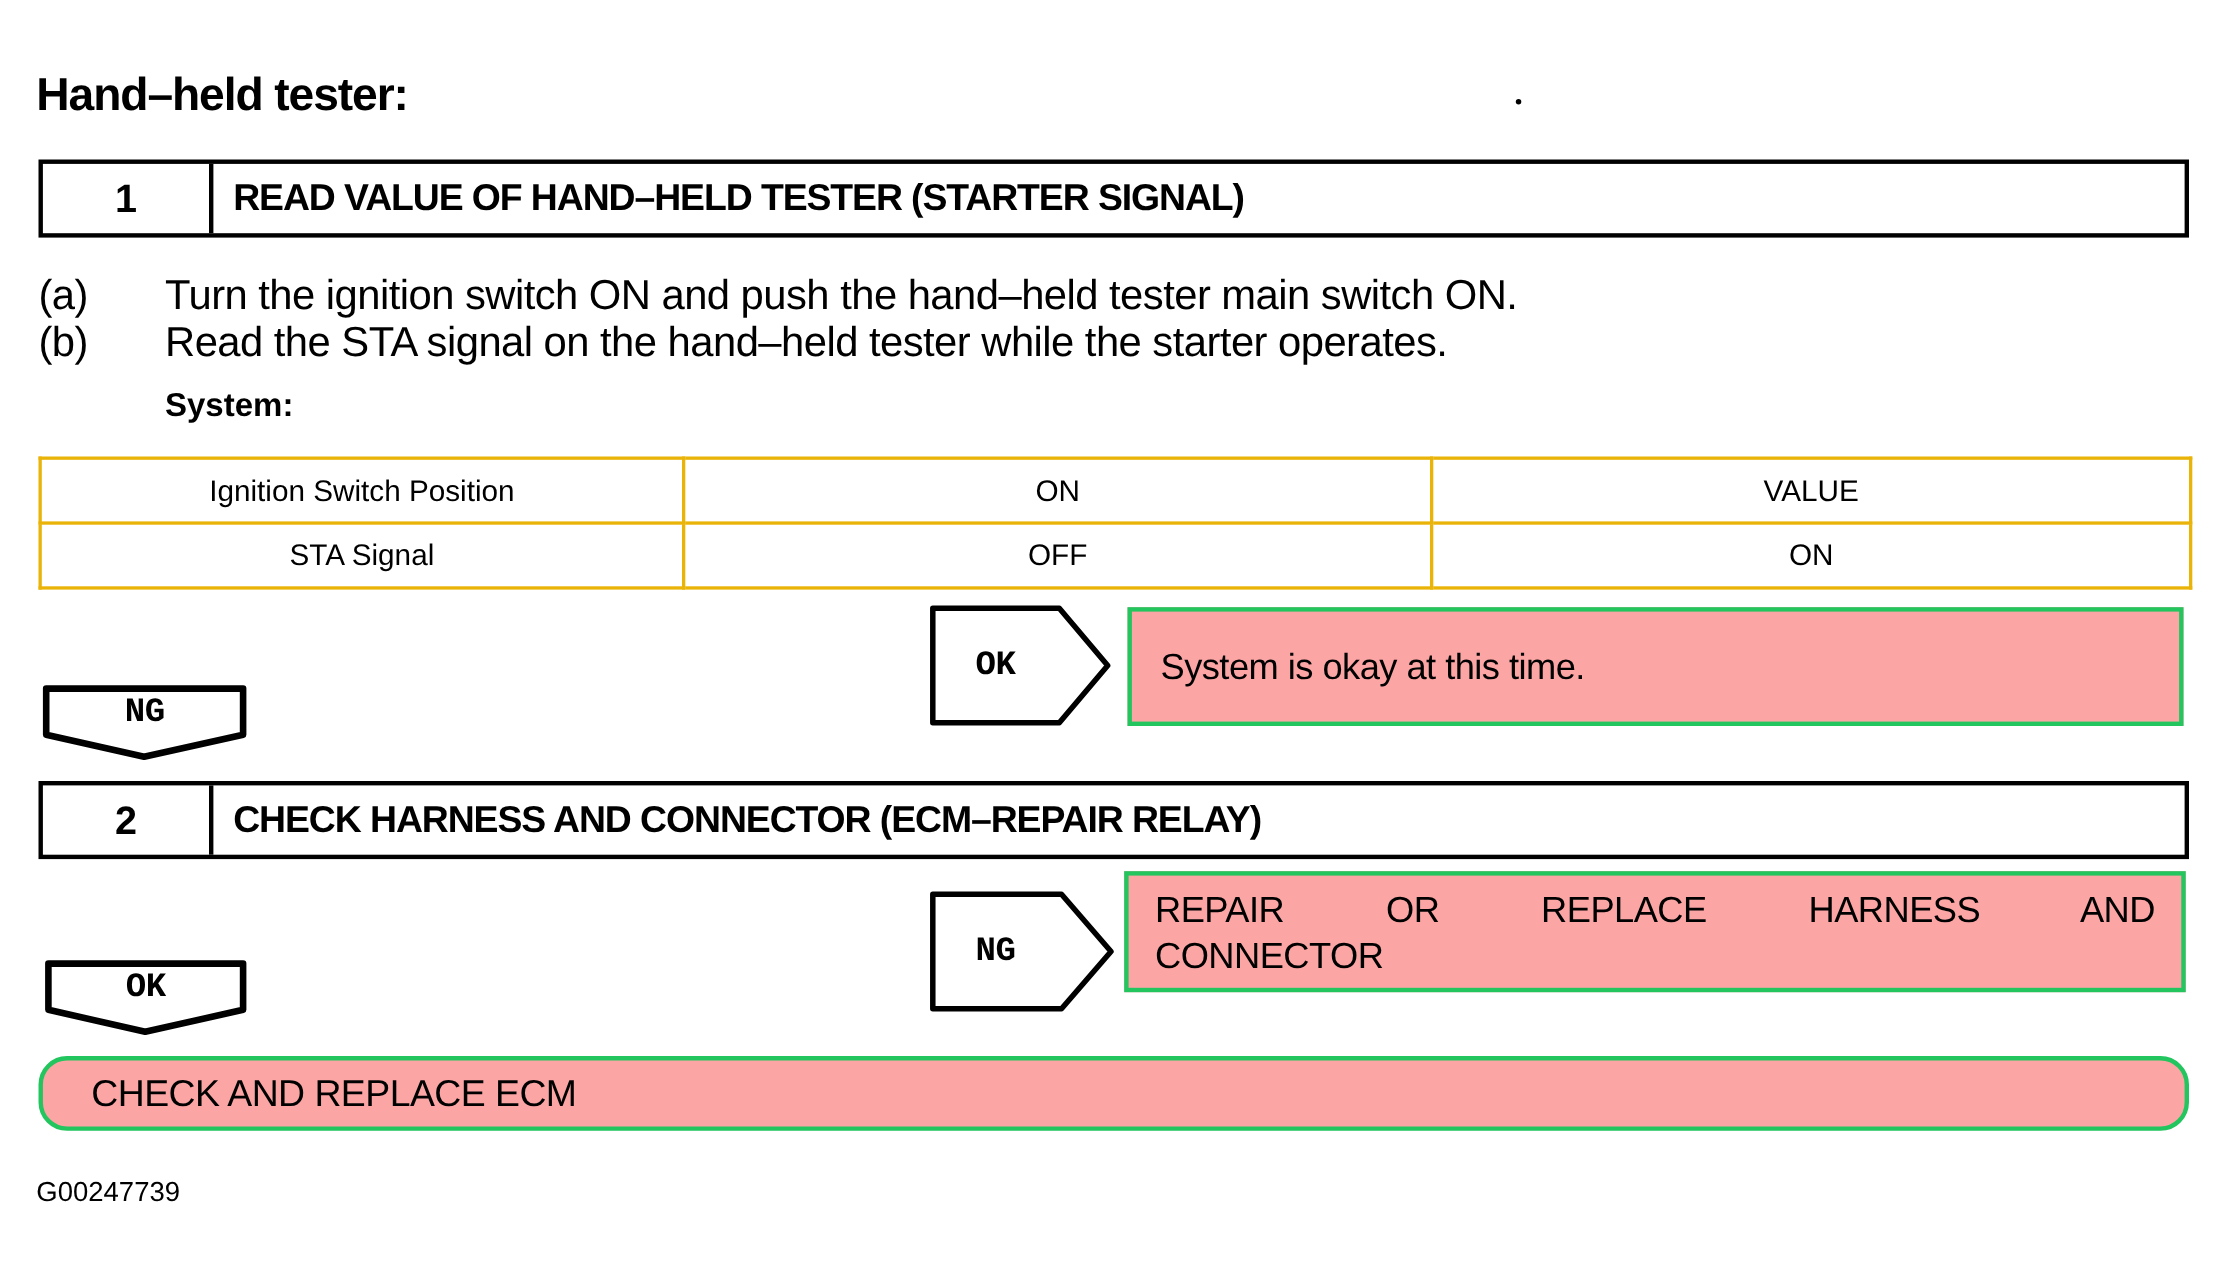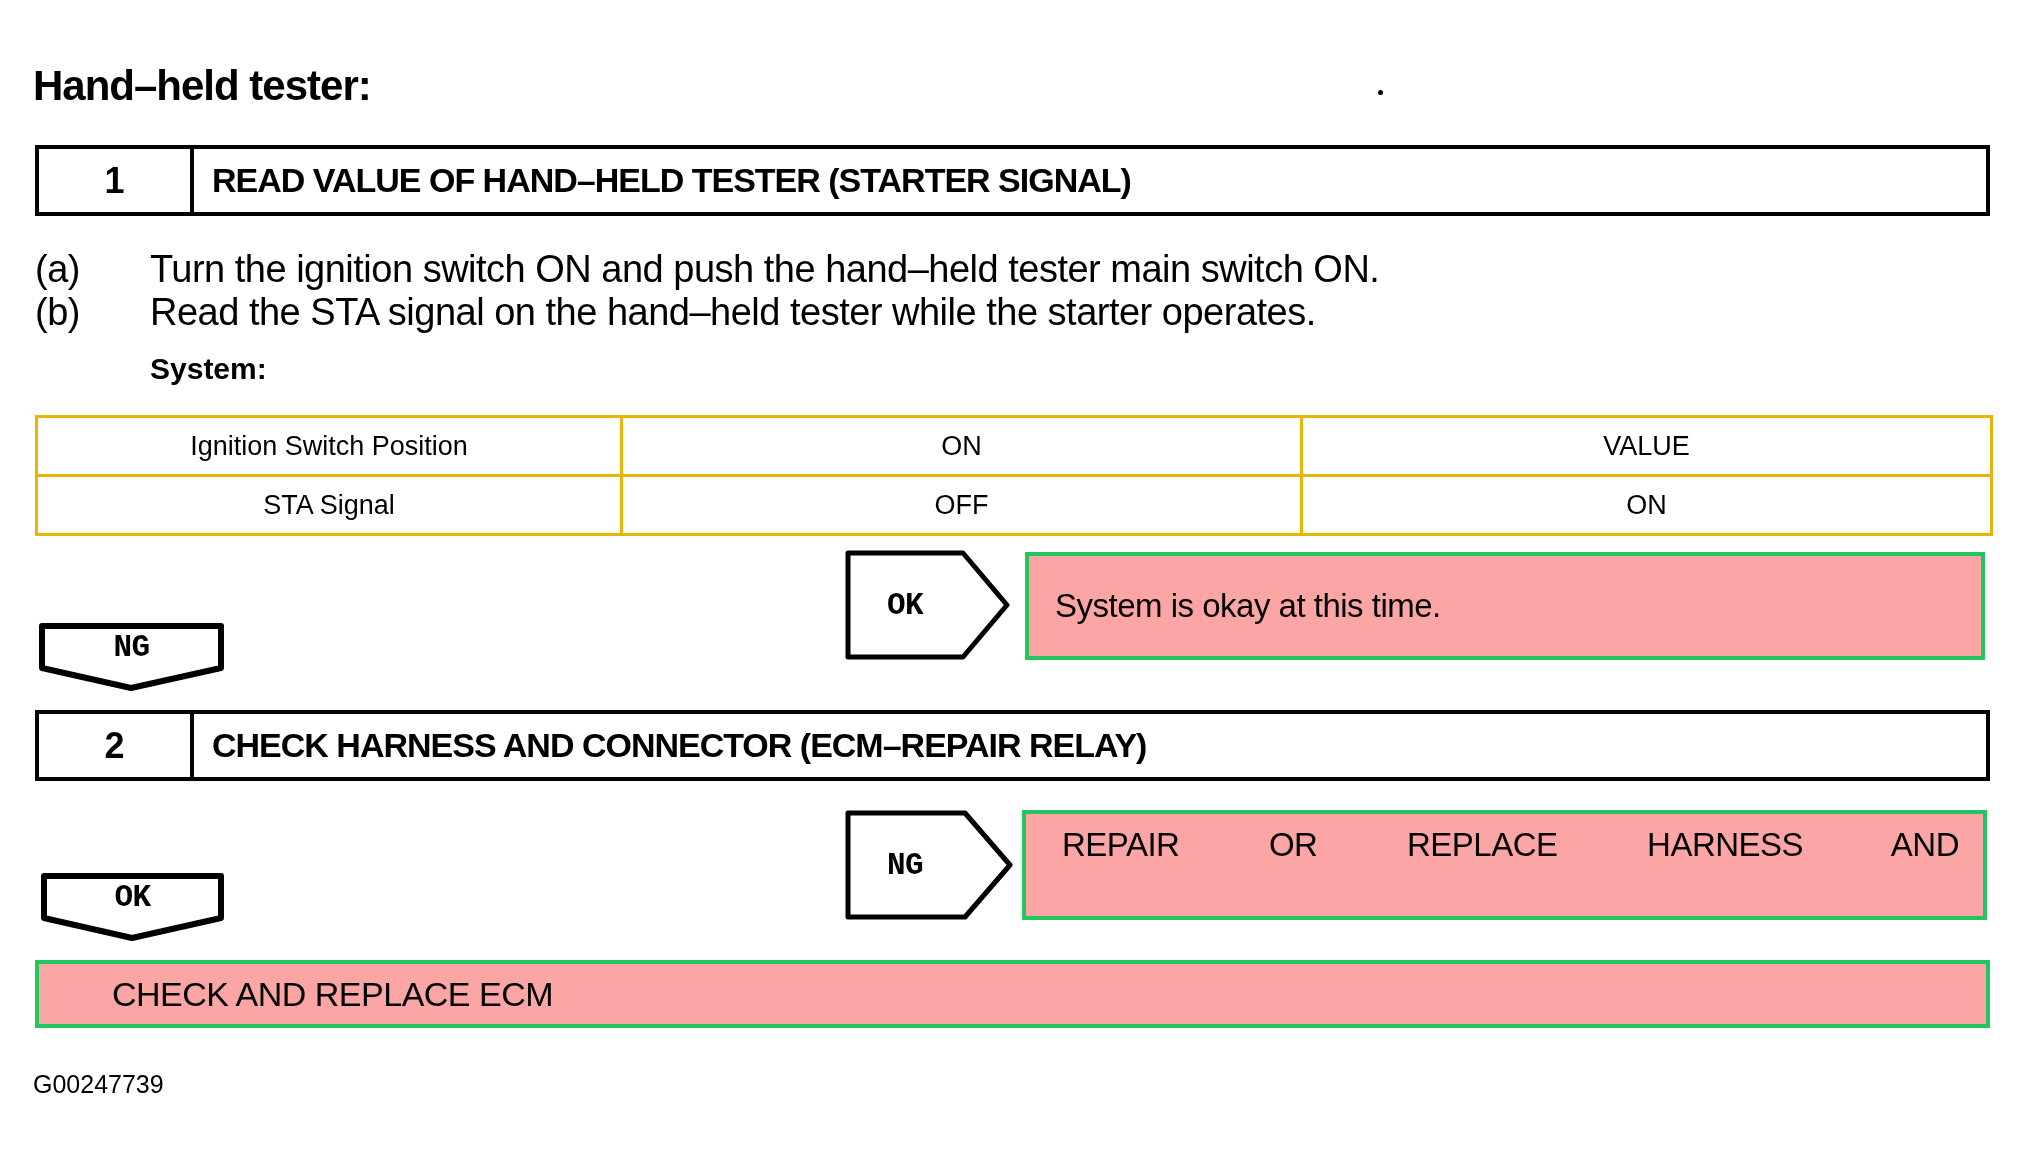--- a/index.html
+++ b/index.html
@@ -115,33 +115,34 @@
     font-weight: normal;
   }
   .system-box {
     left: 1025px; top: 552px; width: 960px; height: 108px;
     display: flex; align-items: center;
     padding-left: 26px;
     font-size: 33px;
     letter-spacing: -0.5px;
   }
   .repair-box {
-    left: 1022px; top: 810px; width: 965px; height: 110px;
-    padding: 10px 24px 0 36px;
+    left: 1022px; top: 792px; width: 965px; height: 110px;
+    padding: 10px 24px 0 24px;
     font-size: 33px;
     line-height: 42px;
     letter-spacing: -0.5px;
   }
   .justify-line { text-align: justify; text-align-last: justify; }
   .ecm-box {
     left: 35px; top: 960px; width: 1955px; height: 68px;
     display: flex; align-items: center;
-    padding-left: 73px;
+    padding-left: 44px;
     font-size: 34px;
     letter-spacing: -0.5px;
+    border-radius: 26px;
   }
 
   .figure-id {
     position: absolute;
     left: 33px;
     top: 1070px;
     font-size: 25px;
   }
 
   .scan-dot {
@@ -219,20 +220,21 @@
 
   <div class="connector" style="left:845px; top:810px; width:168px; height:110px;">
     <svg width="168" height="110" viewBox="0 0 168 110">
       <polygon points="3,3 120,3 165,55 120,107 3,107" fill="#ffffff" stroke="#000000" stroke-width="5" stroke-linejoin="round"></polygon>
     </svg>
     <div class="connector-label label-right">NG</div>
   </div>
 
   <div class="outcome-box repair-box">
     <div class="justify-line">REPAIR OR REPLACE HARNESS AND</div>
+    <div>CONNECTOR</div>
   </div>
 
   <div class="connector" style="left:40px; top:872px; width:185px; height:70px;">
     <svg width="185" height="70" viewBox="0 0 185 70">
       <polygon points="4,4 181,4 181,46 92,66 4,46" fill="#ffffff" stroke="#000000" stroke-width="6" stroke-linejoin="round"></polygon>
     </svg>
     <div class="connector-label label-down">OK</div>
   </div>
 
   <div class="outcome-box ecm-box">CHECK AND REPLACE ECM</div>

